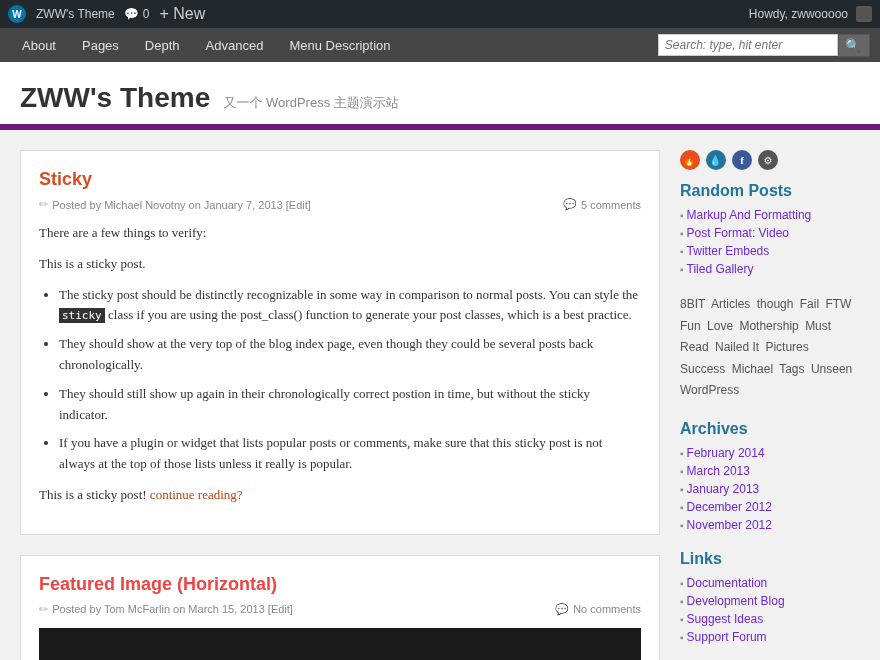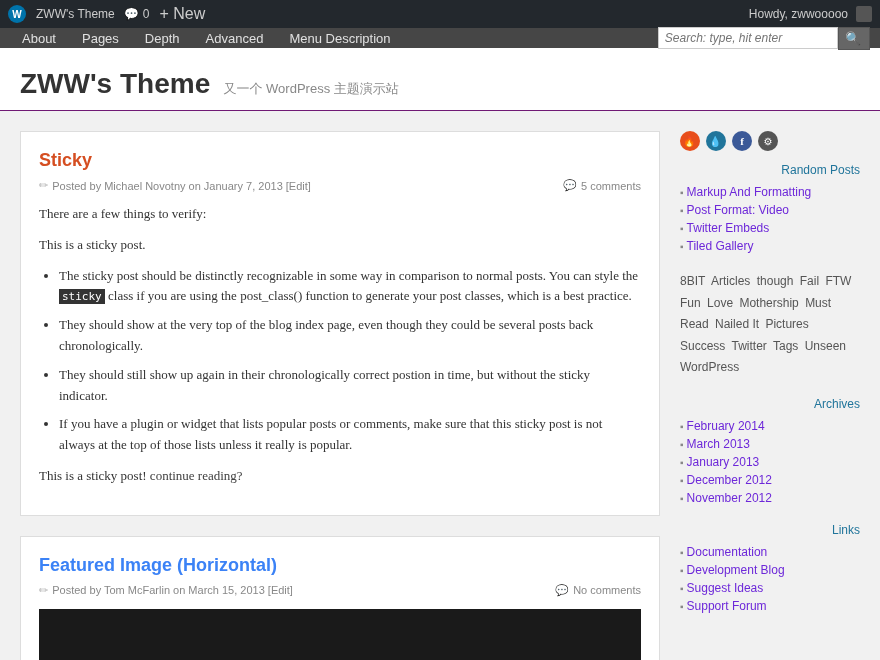--- a/index.html
+++ b/index.html
@@ -25,21 +25,21 @@
     .admin-new { color: #ccc; font-size: 16px; }
     .admin-howdy { color: #ccc; font-size: 12px; margin-left: 46px; }
     .admin-avatar { width: 16px; height: 16px; background: #555; border-radius: 2px; }
 
     
     #main-nav {
       background: #464646;
       display: flex;
       align-items: center;
       padding: 0 10px;
-      height: 20px;
+      height: 34px;
       gap: 2px;
     }
     .nav-item {
       color: #e0e0e0;
       padding: 6px 12px;
       font-size: 13px;
       font-family: Arial, sans-serif;
       cursor: pointer;
       text-decoration: none;
     }
@@ -63,21 +63,21 @@
       color: #fff;
       padding: 3px 7px;
       cursor: pointer;
       font-size: 13px;
     }
 
     
     #site-header {
       background: #fff;
       padding: 20px 20px 10px 20px;
-      border-bottom: 1px solid #701a75;
+      border-bottom: 6px solid #701a75;
     }
     .site-title { font-size: 28px; font-weight: bold; color: #333; font-family: Arial, sans-serif; display: inline; }
     .site-subtitle { font-size: 13px; color: #888; margin-left: 10px; font-family: Arial, sans-serif; }
 
     
     #content-wrapper {
       display: flex;
       max-width: 880px;
       margin: 0 auto;
       padding: 20px;
@@ -88,30 +88,30 @@
     #sidebar { width: 180px; flex-shrink: 0; }
 
     
     .post-card {
       background: #fff;
       border: 1px solid #ddd;
       padding: 18px;
       margin-bottom: 20px;
     }
     .post-title { font-size: 18px; font-weight: bold; color: #d54e21; margin-bottom: 8px; font-family: Arial, sans-serif; }
-    .post-title-dark { color: #3b82f6; }
+    .post-title-dark { color: #ef4444; }
     .post-meta { color: #888; font-size: 11px; margin-bottom: 12px; font-family: Arial, sans-serif; display: flex; justify-content: space-between; align-items: center; }
     .post-meta-left { display: flex; align-items: center; gap: 4px; }
     .post-meta-right { display: flex; align-items: center; gap: 4px; }
     .post-content { font-size: 13px; line-height: 1.6; color: #333; }
     .post-content p { margin-bottom: 10px; }
     .post-content ul { margin-left: 20px; margin-bottom: 10px; }
     .post-content li { margin-bottom: 8px; }
     .sticky-class { background: #333; color: #fff; font-family: monospace; padding: 1px 3px; font-size: 11px; }
-    .continue-link { color: #404040; text-decoration: none; }
+    .continue-link { color: #c2410c; text-decoration: none; }
 
     
     .featured-image-container {
       background: #1a1a1a;
       height: 130px;
       display: flex;
       flex-direction: column;
       align-items: center;
       justify-content: center;
       margin: 10px 0;
@@ -119,21 +119,21 @@
 
     
     .sidebar-icons { display: flex; gap: 6px; margin-bottom: 12px; }
     .sidebar-icon { width: 20px; height: 20px; border-radius: 50%; display: flex; align-items: center; justify-content: center; font-size: 11px; }
     .icon-orange { background: #e84e1b; }
     .icon-blue { background: #21759b; }
     .icon-darkblue { background: #3b5998; }
     .icon-gray { background: #555; }
 
     .sidebar-section { margin-bottom: 18px; }
-    .sidebar-heading { font-size: 12px; font-weight: normal; color: #21759b; margin-bottom: 8px; font-family: Arial, sans-serif; border-bottom: none; text-align: right; }
+    .sidebar-heading { font-size: 16px; font-weight: bold; color: #21759b; margin-bottom: 8px; font-family: Arial, sans-serif; border-bottom: none; }
     .sidebar-list { list-style: none; }
     .sidebar-list li { font-size: 12px; color: #555; margin-bottom: 4px; display: flex; align-items: flex-start; gap: 3px; font-family: Arial, sans-serif; }
     .sidebar-bullet { color: #888; font-size: 10px; margin-top: 2px; }
     .sidebar-list a { color: #6d28d9; text-decoration: none; }
 
     .tag-cloud { font-size: 12px; line-height: 1.8; font-family: Arial, sans-serif; color: #555; }
     .tag-cloud a { color: #555; text-decoration: none; margin-right: 3px; }
   </style>
 </head>
 <body>
@@ -259,21 +259,21 @@
         <a href="#">though</a>
         <a href="#">Fail</a>
         <a href="#">FTW</a>
         <a href="#">Fun</a>
         <a href="#">Love</a>
         <a href="#">Mothership</a>
         <a href="#">Must Read</a>
         <a href="#">Nailed It</a>
         <a href="#">Pictures</a>
         <a href="#">Success</a>
-        <a href="#">Twitter</a>
+        <a href="#">Michael</a>
         <a href="#">Tags</a>
         <a href="#">Unseen</a>
         <a href="#">WordPress</a>
       </div>
     </div>
 
     <div class="sidebar-section">
       <div class="sidebar-heading">Archives</div>
       <ul class="sidebar-list">
         <li>

